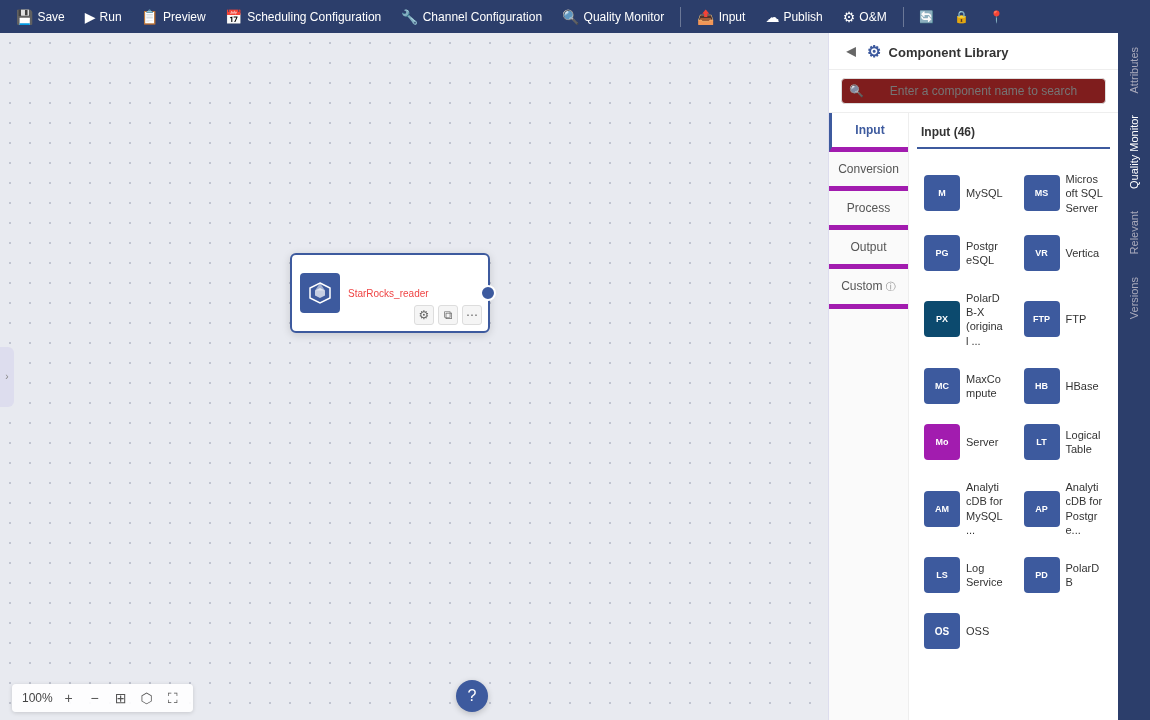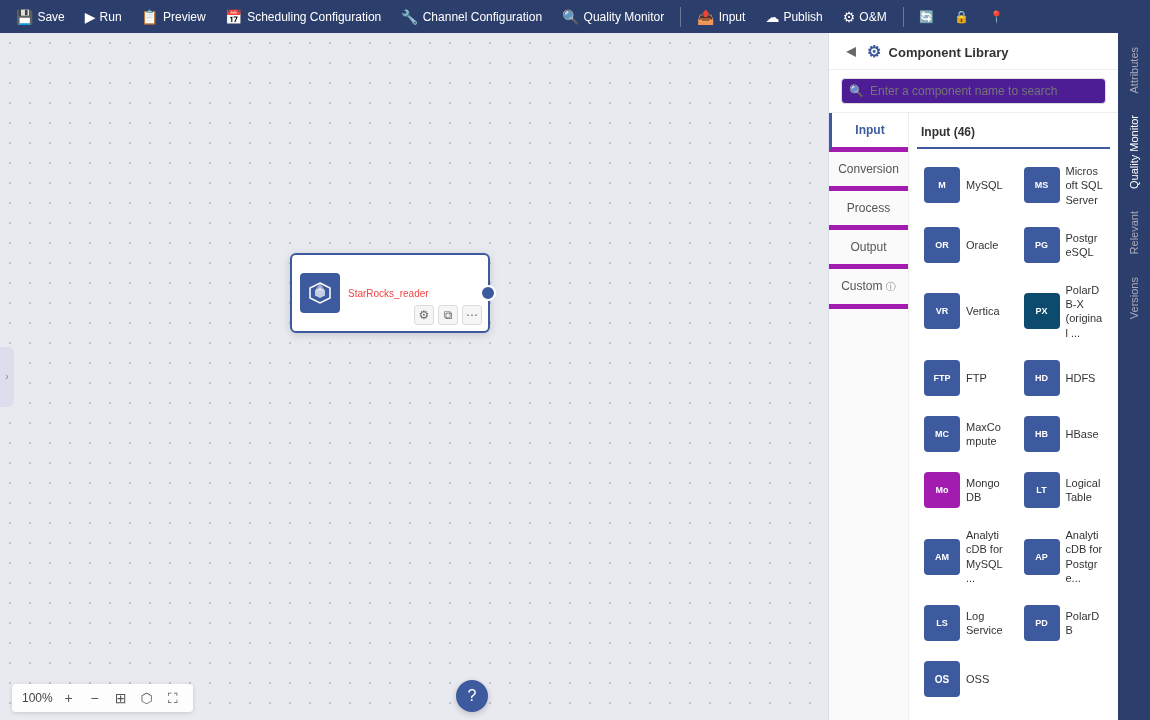--- a/index.html
+++ b/index.html
@@ -94,21 +94,22 @@
       display: flex; align-items: center; justify-content: center;
       font-size: 12px; color: #666;
     }
     .lib-search {
       padding: 8px 12px; border-bottom: 1px solid #eee;
     }
     .lib-search input {
       width: 100%; padding: 5px 8px 5px 28px;
       border: 1px solid #ddd; border-radius: 4px;
       font-size: 12px; color: #999; outline: none;
-      background: #4c1d95;
+      background: #7f1d1d;
+      text-align: center;
     }
     .lib-search-wrap { position: relative; }
     .lib-search-icon {
       position: absolute; left: 8px; top: 50%; transform: translateY(-50%);
       color: #999; font-size: 12px;
     }
     .lib-body { display: flex; flex: 1; overflow: hidden; }
     .lib-sidebar {
       width: 80px; border-right: 1px solid #eee;
       display: flex; flex-direction: column;
@@ -124,21 +125,21 @@
       border-left: 3px solid #3d5a9e;
     }
 
     
     .lib-components {
       flex: 1; overflow-y: auto; padding: 8px;
     }
     .lib-tab-header {
       font-size: 12px; font-weight: 600; color: #333;
       padding: 4px 4px 8px 4px; border-bottom: 2px solid #3d5a9e;
-      margin-bottom: 8px;
+      margin-bottom: 16px;
     }
     .comp-grid {
       display: grid; grid-template-columns: 1fr 1fr; gap: 6px;
     }
     .comp-item {
       display: flex; align-items: center; gap: 6px;
       padding: 6px; border-radius: 4px; cursor: pointer;
       border: 1px solid transparent;
     }
     .comp-icon {
@@ -324,54 +325,46 @@
           <div class="comp-grid" id="comp-grid">
           <div class="comp-item">
                 <div class="comp-icon" style="background: rgb(61, 90, 158); font-size: 9px;">M</div>
                 <div class="comp-label">MySQL</div>
               </div>
               <div class="comp-item">
                 <div class="comp-icon" style="background: rgb(61, 90, 158); font-size: 9px;">MS</div>
                 <div class="comp-label">Microsoft SQL Server</div>
               </div>
               <div class="comp-item">
-                <div class="comp-icon" style="background: rgb(61, 90, 158); font-size: 9px;">OR</div>
-                <div class="comp-label">Oracle</div>
-              </div>
-              <div class="comp-item">
                 <div class="comp-icon" style="background: rgb(61, 90, 158); font-size: 9px;">PG</div>
                 <div class="comp-label">PostgreSQL</div>
               </div>
               <div class="comp-item">
                 <div class="comp-icon" style="background: rgb(61, 90, 158); font-size: 9px;">VR</div>
                 <div class="comp-label">Vertica</div>
               </div>
               <div class="comp-item">
                 <div class="comp-icon" style="background: #0c4a6e; font-size: 9px;">PX</div>
                 <div class="comp-label">PolarDB-X (original ...</div>
               </div>
               <div class="comp-item">
                 <div class="comp-icon" style="background: rgb(61, 90, 158); font-size: 9px;">FTP</div>
                 <div class="comp-label">FTP</div>
               </div>
               <div class="comp-item">
-                <div class="comp-icon" style="background: rgb(61, 90, 158); font-size: 9px;">HD</div>
-                <div class="comp-label">HDFS</div>
-              </div>
-              <div class="comp-item">
                 <div class="comp-icon" style="background: rgb(61, 90, 158); font-size: 9px;">MC</div>
                 <div class="comp-label">MaxCompute</div>
               </div>
               <div class="comp-item">
                 <div class="comp-icon" style="background: rgb(61, 90, 158); font-size: 9px;">HB</div>
                 <div class="comp-label">HBase</div>
               </div>
               <div class="comp-item">
                 <div class="comp-icon" style="background: #a21caf; font-size: 9px;">Mo</div>
-                <div class="comp-label">MongoDB</div>
+                <div class="comp-label">Server</div>
               </div>
               <div class="comp-item">
                 <div class="comp-icon" style="background: rgb(61, 90, 158); font-size: 9px;">LT</div>
                 <div class="comp-label">LogicalTable</div>
               </div>
               <div class="comp-item">
                 <div class="comp-icon" style="background: rgb(61, 90, 158); font-size: 9px;">AM</div>
                 <div class="comp-label">AnalyticDB for MySQL...</div>
               </div>
               <div class="comp-item">

